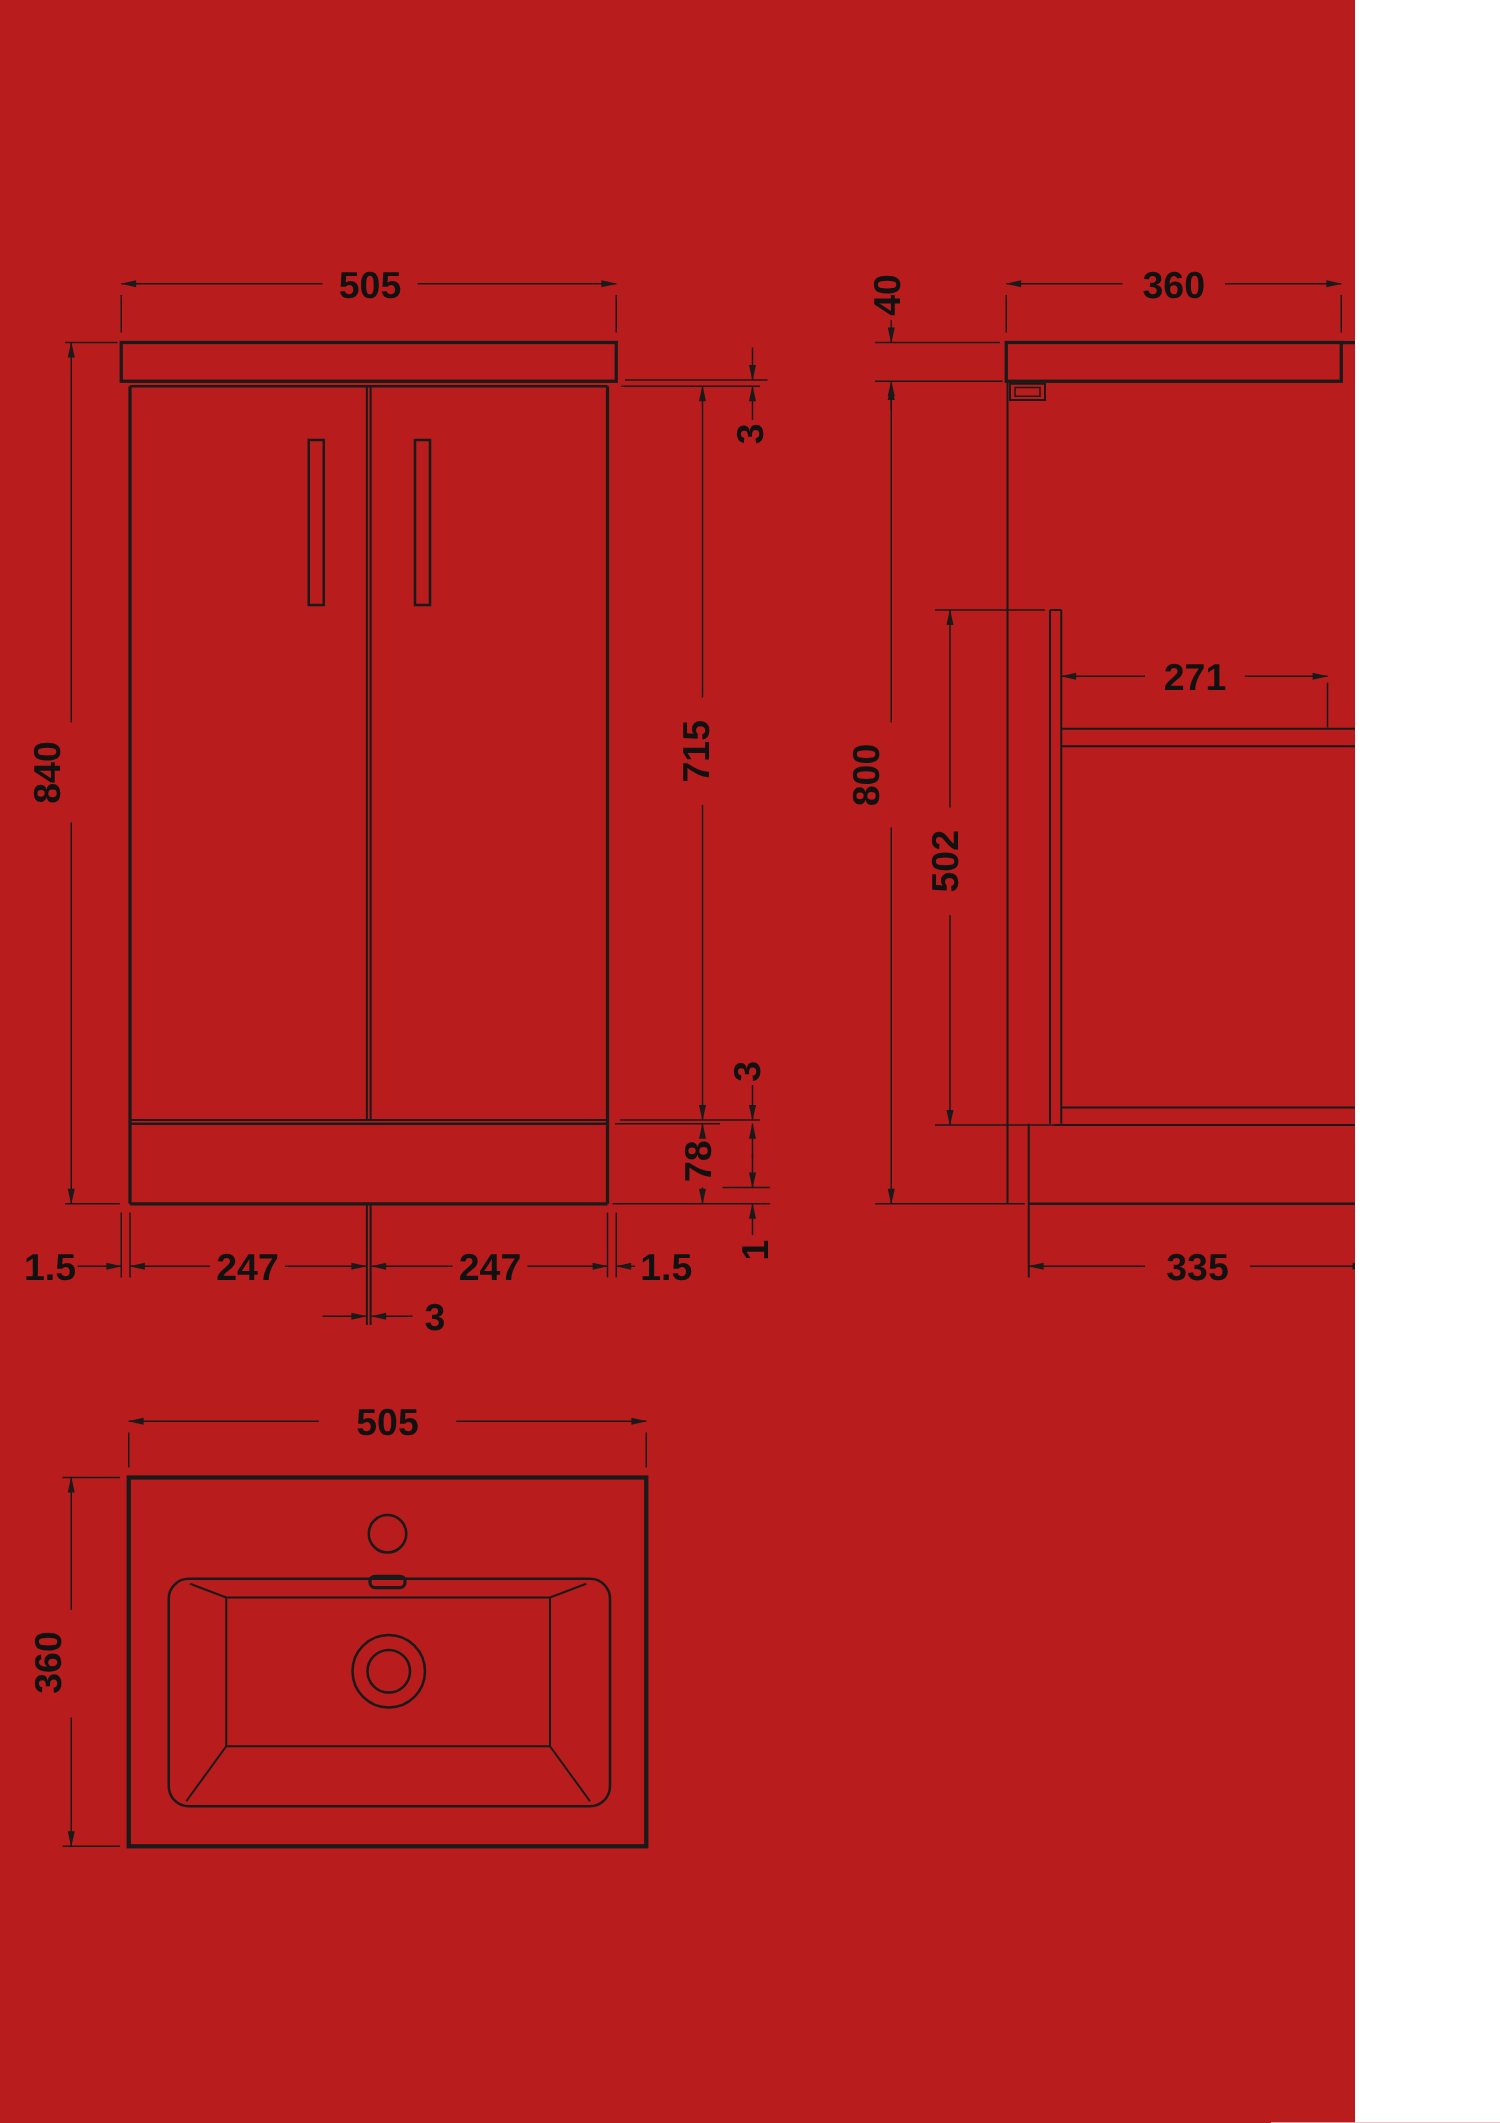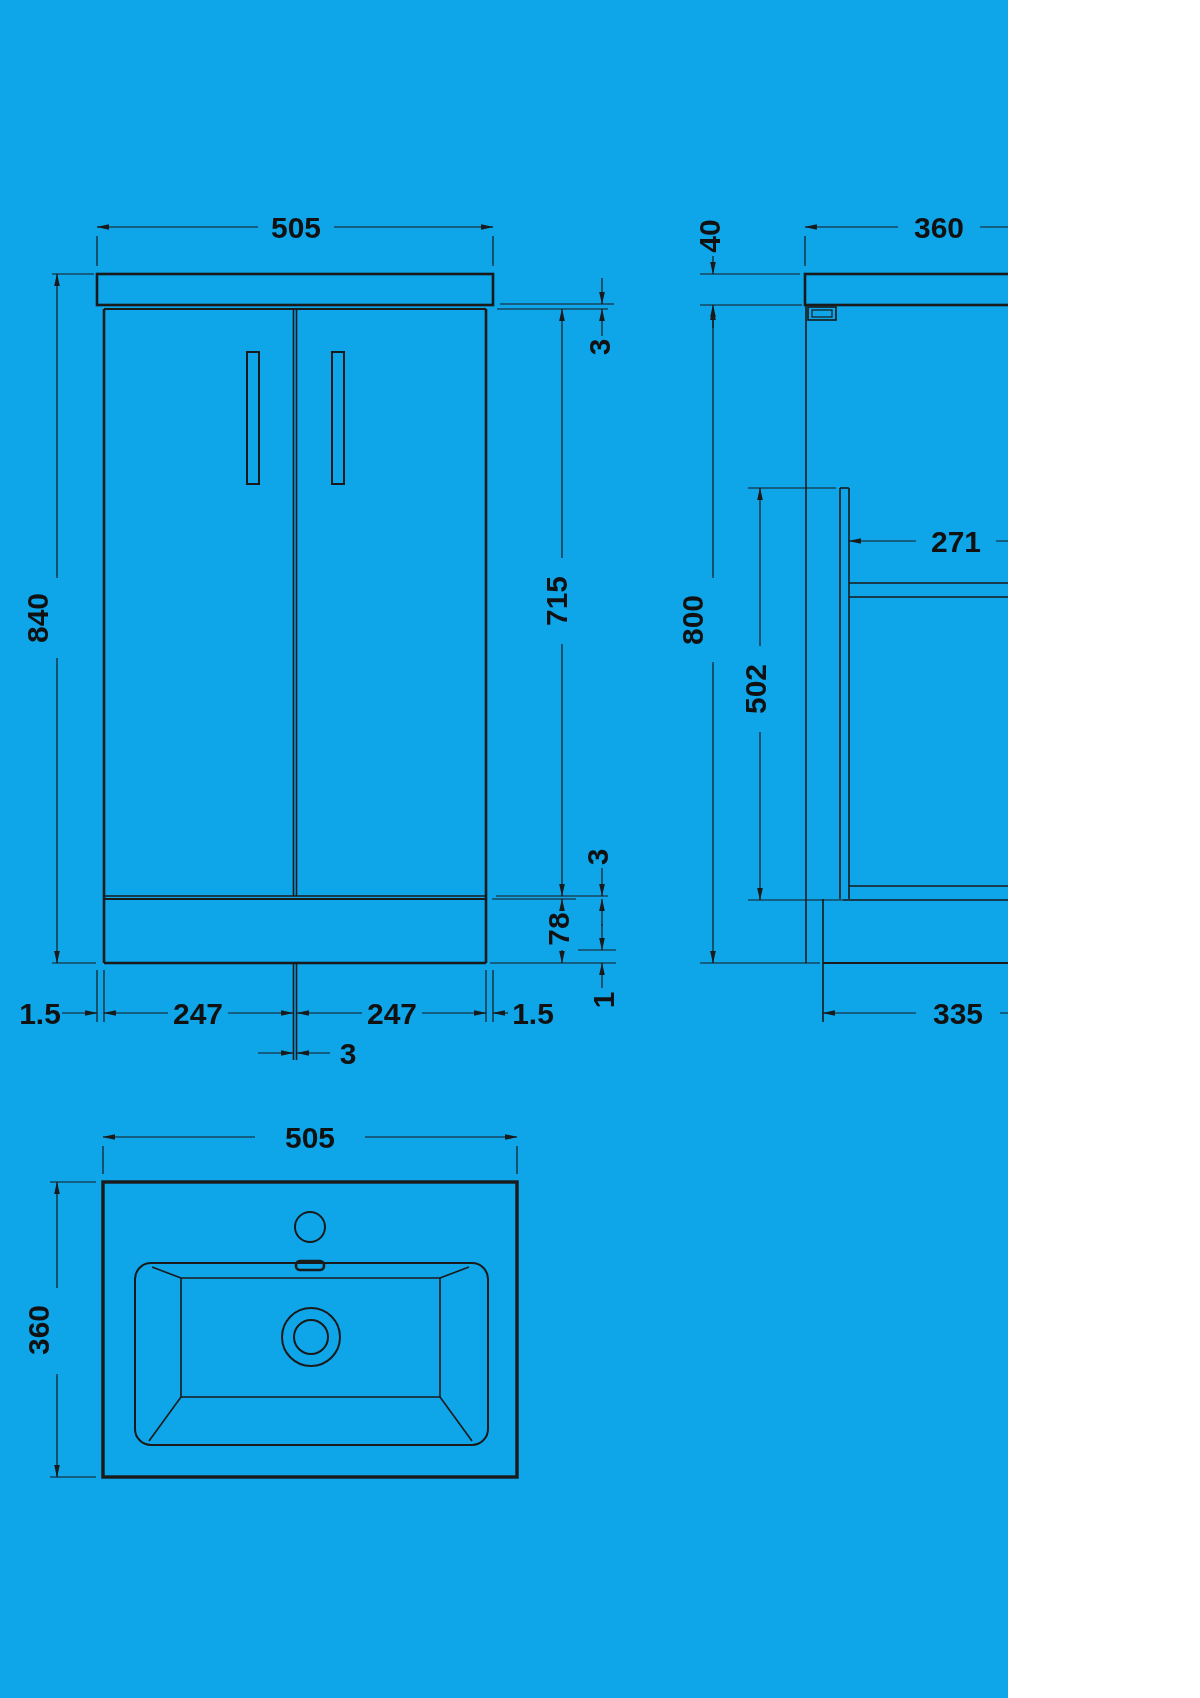--- a/index.html
+++ b/index.html
@@ -1,16 +1,16 @@
 <!DOCTYPE html>
 <html><head>
 <meta charset="utf-8">
 <style>
   html,body{margin:0;padding:0;background:#ffffff;}
-  .canvas{position:relative;width:1008px;height:1698px;background:#0ea5e9;overflow:hidden;}
+  .canvas{position:relative;width:1084px;height:1698px;background:#b91c1c;overflow:hidden;}
   svg{position:absolute;left:0;top:0;}
   .ln{stroke:#1a1a1a;fill:none;}
   .w26{stroke-width:2.6;}
   .w20{stroke-width:2;}
   .w18{stroke-width:1.8;}
   .w16{stroke-width:1.6;}
   .w12{stroke-width:1.2;}
   .w35{stroke-width:3.4;}
   .dimtxt{font-family:"Liberation Sans",sans-serif;font-size:30px;font-weight:bold;fill:#111;}
 </style>

